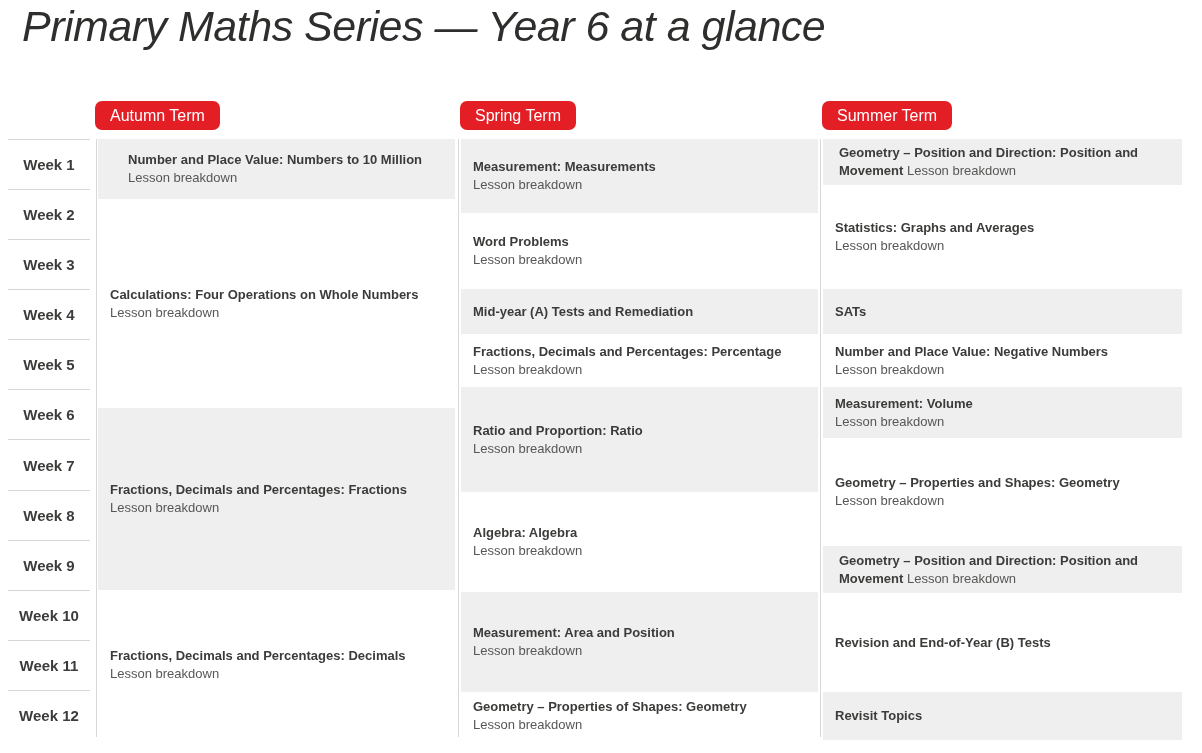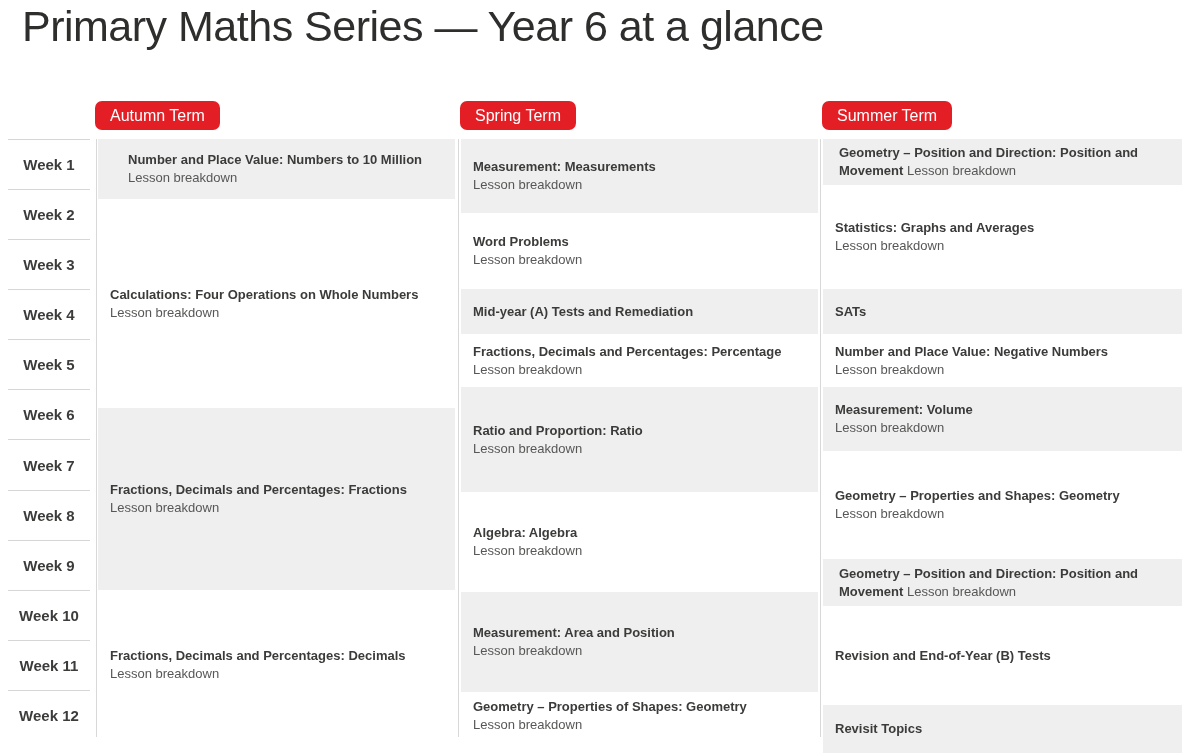--- a/index.html
+++ b/index.html
@@ -2,21 +2,21 @@
 <html><head>
 <meta charset="utf-8">
 <style>
   html,body{margin:0;padding:0;}
   body{
     width:1202px;height:753px;position:relative;background:#ffffff;
     font-family:"Liberation Sans",sans-serif;overflow:hidden;
   }
   .page-title{
     position:absolute;left:22px;top:2px;margin:0;
-    font-size:43px;font-weight:400;color:#2e2e2d;letter-spacing:-0.5px;
+    font-size:43px;font-weight:400;color:#2e2e2d;letter-spacing:-0.5px;font-style:italic;
   }
   .badge{
     position:absolute;top:101px;height:29px;line-height:29px;
     padding:0 15px;background:#e31e25;color:#ffffff;font-size:16px;border-radius:7px;
   }
   .week-col{
     position:absolute;left:8px;top:139px;width:82px;height:601px;
     display:flex;flex-direction:column;
   }
   .week{
@@ -128,21 +128,21 @@
     <div class="bt">Statistics: Graphs and Averages</div>
     <div class="bn">Lesson breakdown</div>
   </div>
   <div class="block gray" style="height: 45px; background: rgb(239, 239, 239);">
     <div class="bt">SATs</div>
   </div>
   <div class="block" style="height:53px">
     <div class="bt">Number and Place Value: Negative Numbers</div>
     <div class="bn">Lesson breakdown</div>
   </div>
-  <div class="block gray" style="height: 64px; background: rgb(239, 239, 239);">
+  <div class="block gray" style="height: 51px; background: rgb(239, 239, 239);">
     <div class="bt">Measurement: Volume</div>
     <div class="bn">Lesson breakdown</div>
   </div>
   <div class="block" style="height:108px">
     <div class="bt">Geometry – Properties and Shapes: Geometry</div>
     <div class="bn">Lesson breakdown</div>
   </div>
   <div class="block gray" style="height: 47px; background: rgb(239, 239, 239);">
     <p class="bp"><span class="bt-inline">Geometry – Position and Direction: Position and Movement</span> <span class="bn-inline">Lesson breakdown</span></p>
   </div>

